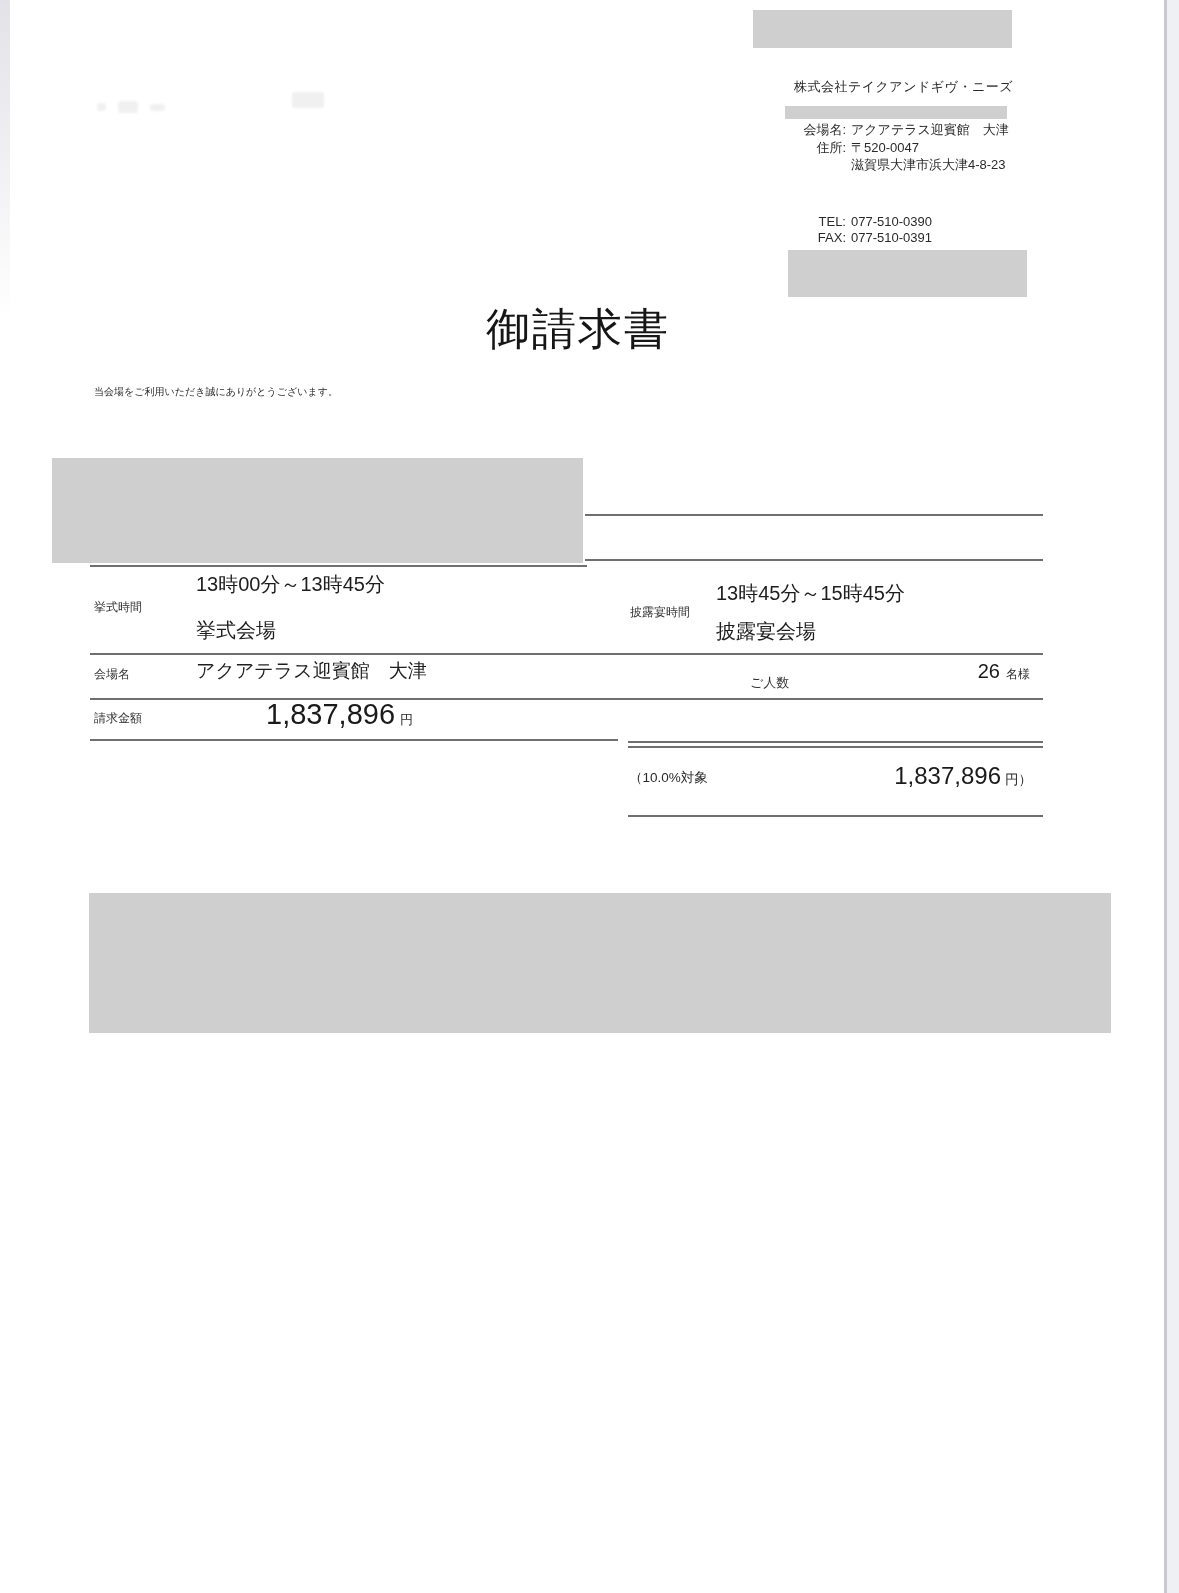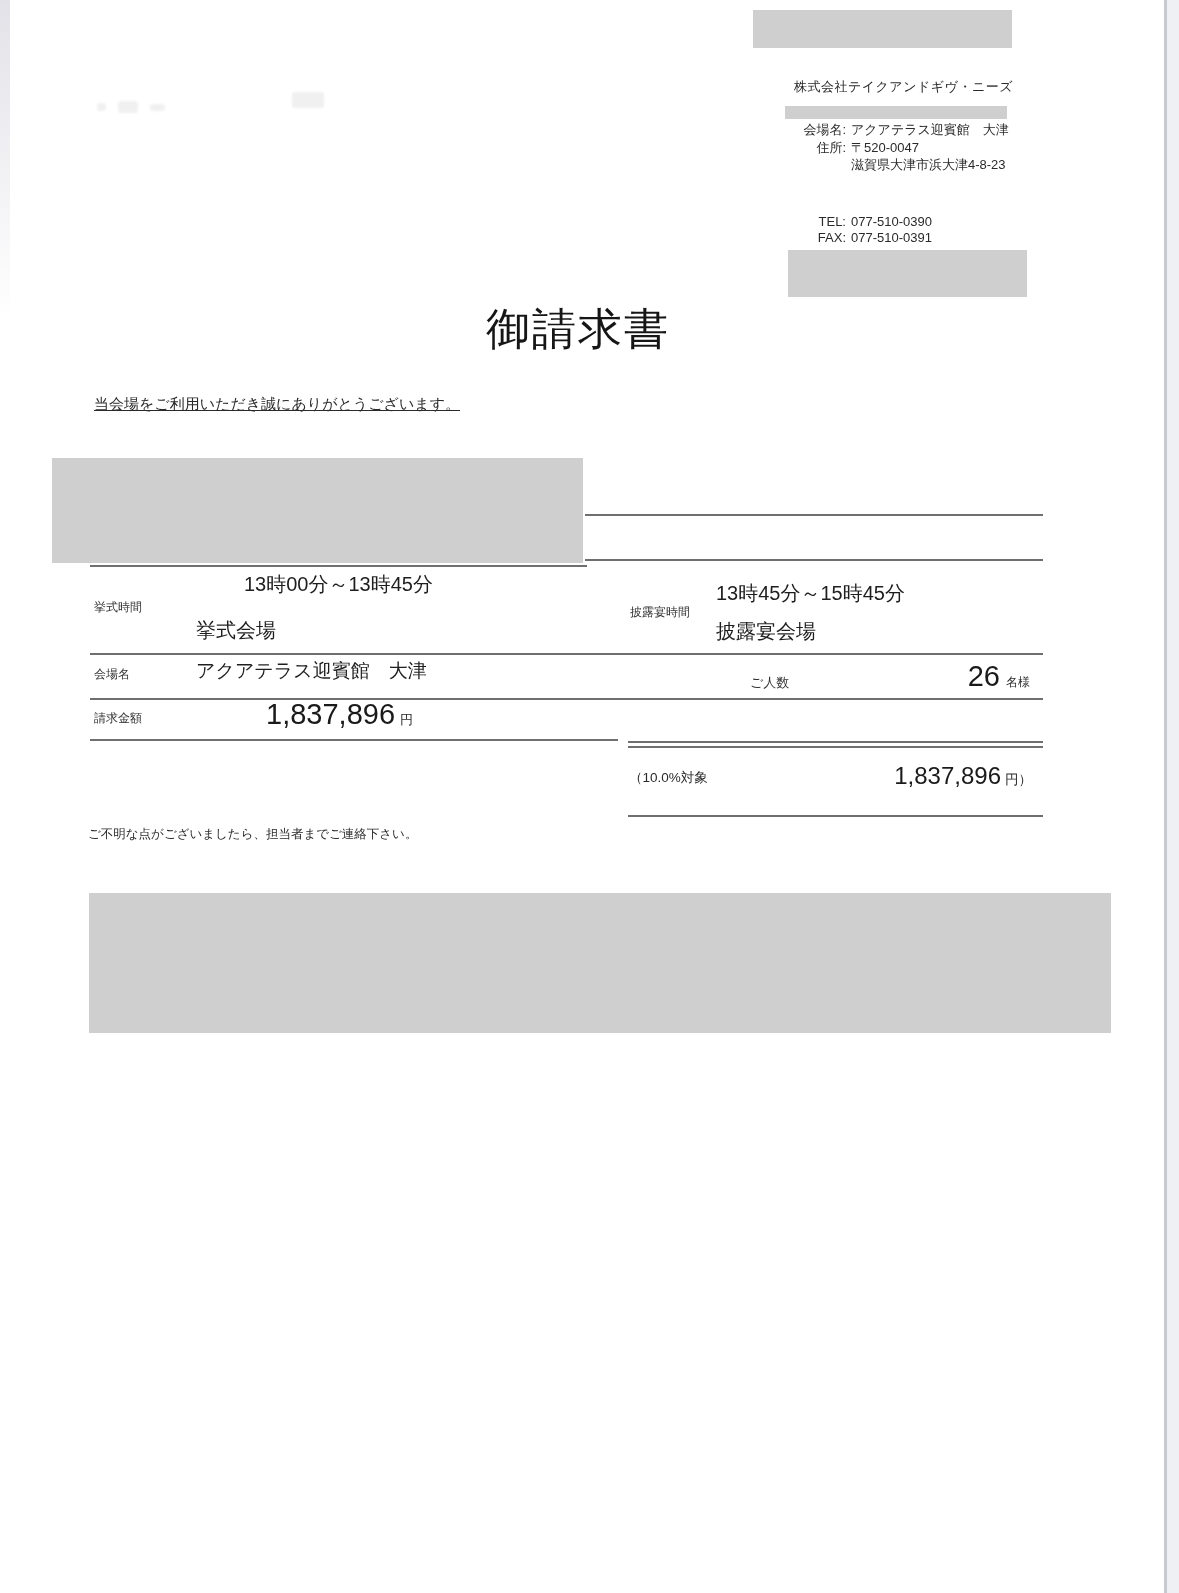--- a/index.html
+++ b/index.html
@@ -21,31 +21,31 @@
   .redact{background:#cfcfcf;}
   
   .issuer-company{left:763px;top:78px;width:250px;text-align:right;font-size:13px;letter-spacing:.5px;}
   .issuer-grid{left:763px;top:121px;width:254px;display:grid;grid-template-columns:88px 1fr;line-height:17.5px;font-size:13px;}
   .issuer-grid .lab{text-align:right;padding-right:5px;}
   .tel-grid{left:763px;top:214px;width:254px;display:grid;grid-template-columns:88px 1fr;line-height:16px;font-size:13px;}
   .tel-grid .lab{text-align:right;padding-right:5px;}
   
   .doc-title{left:486px;top:300px;font-size:44px;letter-spacing:2px;color:#161616;white-space:nowrap;}
   
-  .greeting{left:94px;top:392px;font-size:15px;line-height:23px;text-decoration:underline;}
+  .greeting{left:94px;top:380px;font-size:10px;line-height:23px;}
   
   .rule{background:#6f6f6f;height:2px;}
   
   .tlab{font-size:12px;color:#333;white-space:nowrap;}
   .tval{font-size:20px;color:#1e1e1e;white-space:nowrap;}
   .amt-group{display:flex;align-items:baseline;gap:5px;white-space:nowrap;}
   .amt-big{font-size:29px;color:#1a1a1a;}
   .amt-unit{font-size:13px;}
   .guests-group{left:900px;top:660px;width:130px;display:flex;justify-content:flex-end;align-items:baseline;gap:6px;}
-  .guests-num{font-size:29px;color:#1a1a1a;}
+  .guests-num{font-size:20px;color:#1a1a1a;}
   .guests-unit{font-size:12px;}
   .tax-label{left:629px;top:769px;font-size:13.5px;white-space:nowrap;}
   .tax-group{left:800px;top:762px;width:232px;display:flex;justify-content:flex-end;align-items:baseline;gap:4px;}
   .tax-num{font-size:24px;color:#1a1a1a;}
   .tax-unit{font-size:13.5px;}
   
   .notes{left:88px;top:823px;font-size:12.5px;line-height:22.5px;}
 </style>
 </head>
 <body>
@@ -90,21 +90,21 @@
 <div class="abs rule" style="left:585px;top:559px;width:458px;"></div>
 <div class="abs rule" style="left:90px;top:565px;width:497px;"></div>
 <div class="abs rule" style="left:90px;top:653px;width:953px;"></div>
 <div class="abs rule" style="left:90px;top:698px;width:953px;"></div>
 <div class="abs rule" style="left:90px;top:739px;width:528px;"></div>
 <div class="abs rule" style="left:628px;top:741px;width:415px;"></div>
 <div class="abs rule" style="left:628px;top:746px;width:415px;"></div>
 <div class="abs rule" style="left:628px;top:815px;width:415px;"></div>
 
 <div class="abs tlab" style="left:94px;top:599px;">挙式時間</div>
-<div class="abs tval" style="left:196px;top:571px;margin-left:48px;">13時00分～13時45分</div>
+<div class="abs tval" style="left:196px;top:571px;">13時00分～13時45分</div>
 <div class="abs tval" style="left:196px;top:617px;">挙式会場</div>
 
 <div class="abs tlab" style="left:630px;top:604px;">披露宴時間</div>
 <div class="abs tval" style="left:716px;top:572px;margin-top:8px;">13時45分～15時45分</div>
 <div class="abs tval" style="left:716px;top:618px;">披露宴会場</div>
 
 <div class="abs tlab" style="left:94px;top:666px;">会場名</div>
 <div class="abs tval" style="left:196px;top:658px;font-size:19px;">アクアテラス迎賓館　大津</div>
 
 <div class="abs tlab" style="left:750px;top:674px;font-size:13px;">ご人数</div>
@@ -119,14 +119,13 @@
   <span class="amt-unit">円</span>
 </div>
 
 <div class="abs tax-label">（10.0%対象</div>
 <div class="abs tax-group">
   <span class="tax-num">1,837,896</span>
   <span class="tax-unit">円）</span>
 </div>
 
 <div class="abs notes">
-  <div>ご不明な点がございましたら、担当者までご連絡下さい。</div>
 </div>
 
 </body></html>

